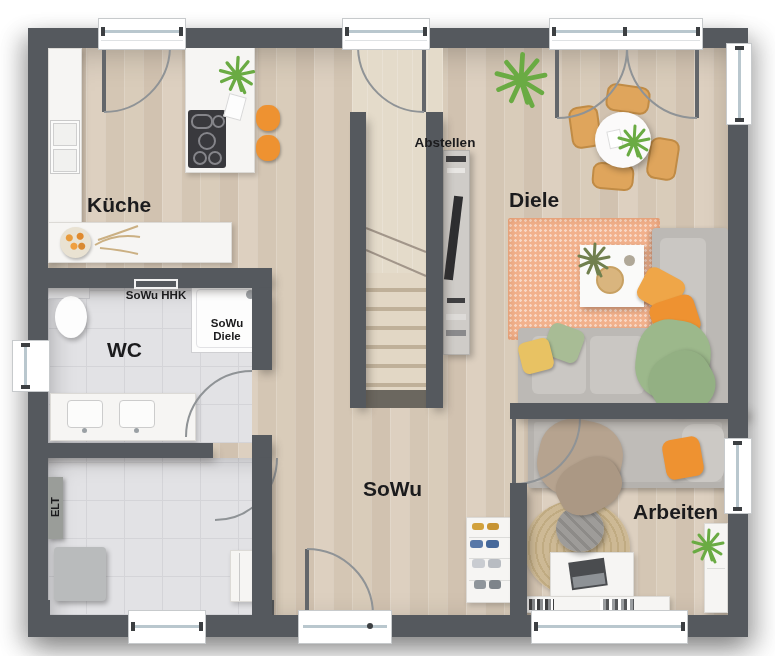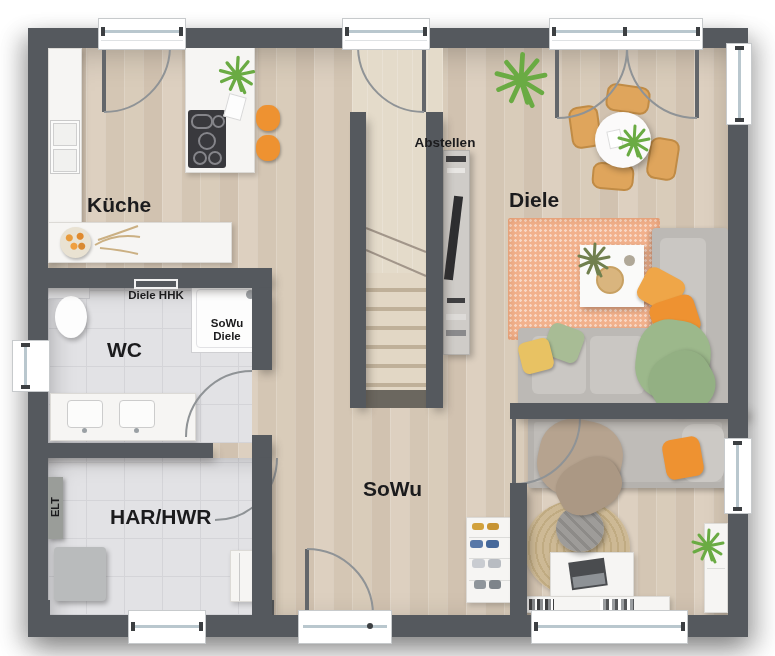--- a/index.html
+++ b/index.html
@@ -286,23 +286,23 @@
       </g>
     <g class="plant-stroke">
         <use href="#plant-shape" transform="translate(708 546) scale(1.0)"></use>
       </g>
 
     <path d="M250 293 q6 -5 10 -2" stroke="#9da1a5" stroke-width="2" fill="none"></path>
   </svg>
 
   <div class="room-label" style="left:87px;top:193px;">Küche</div>
   <div class="room-label" style="left:107px;top:338px;">WC</div>
-  <div class="room-label" style="left:110px;top:505px;">HAR/HWR</div>
   <div class="room-label" style="left:363px;top:477px;">SoWu</div>
   <div class="room-label" style="left:509px;top:188px;">Diele</div>
+  <div class="room-label" style="left:633px;top:500px;">Arbeiten</div>
   <div class="mid-label" style="left:364px;top:135px;width:66px;margin-left:48px;">Abstellen</div>
 
-  <div class="small-label" style="left:124px;top:289px;width:64px;">Diele HHK</div>
+  <div class="small-label" style="left:124px;top:289px;width:64px;">SoWu HHK</div>
   <div class="small-label" style="left:197px;top:317px;width:60px;">SoWu
 Diele</div>
   <div class="small-label" style="left:25px;top:501px;width:60px;transform:rotate(-90deg);font-size:11px;">ELT</div>
 
 </div>
 
 </body></html>

